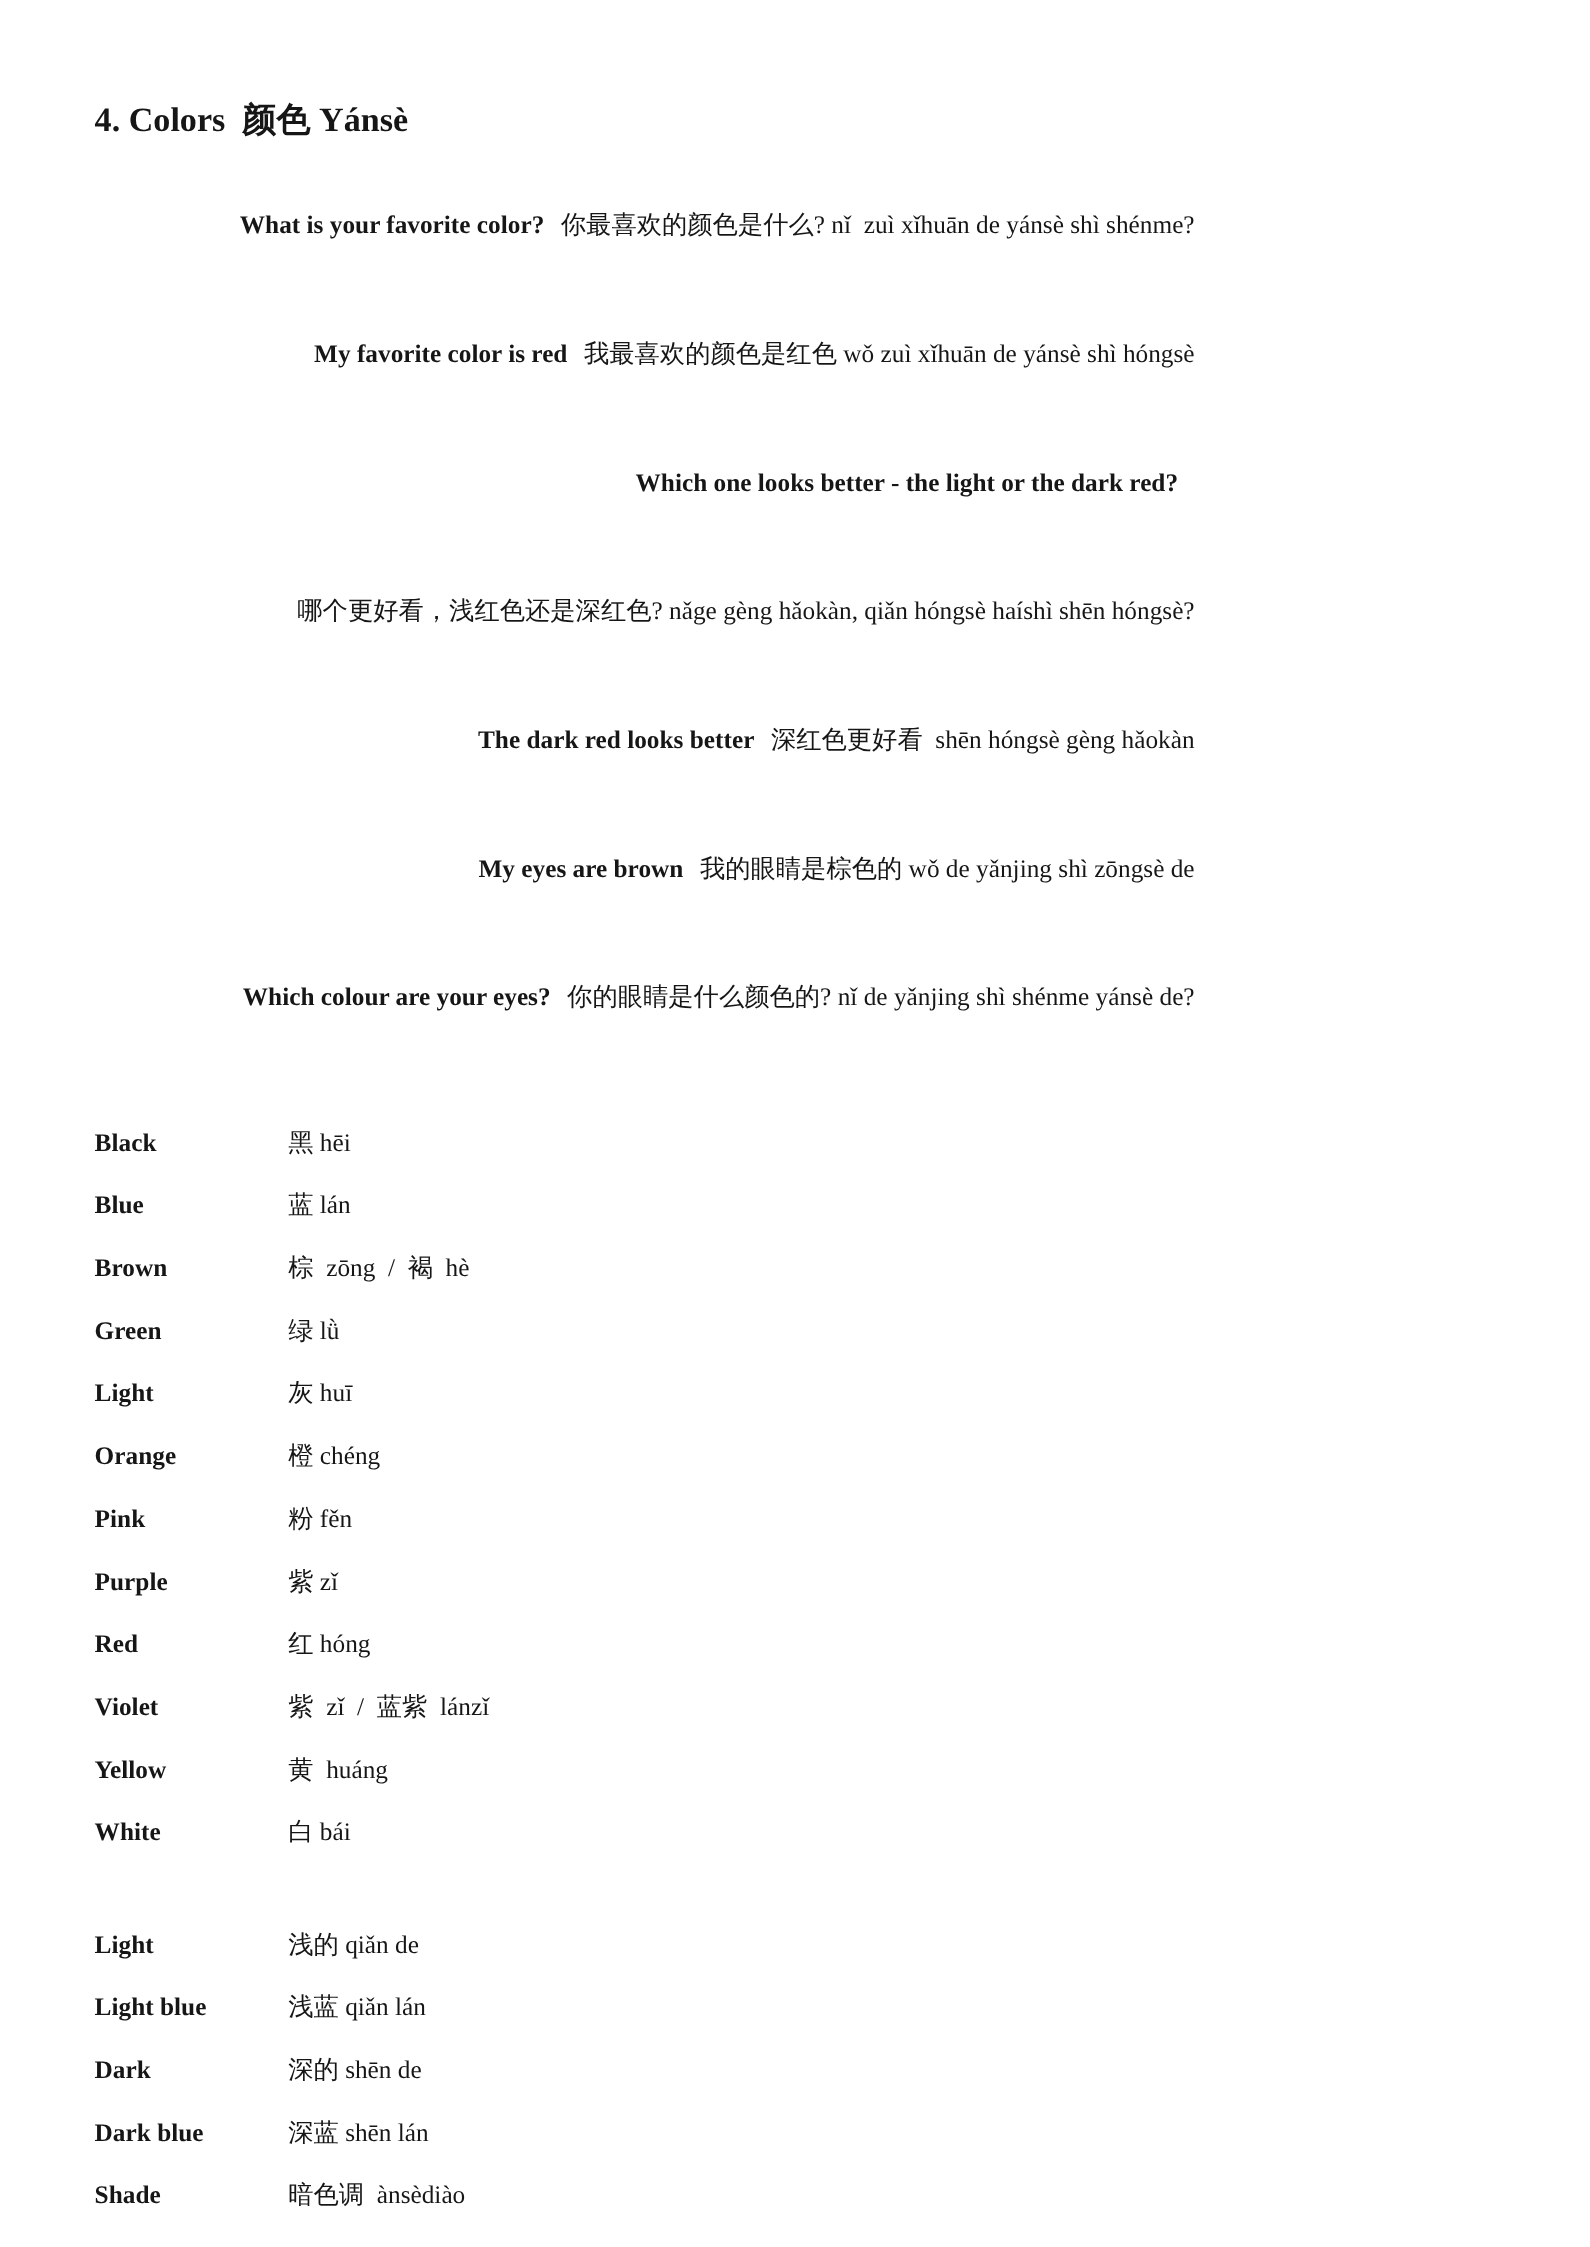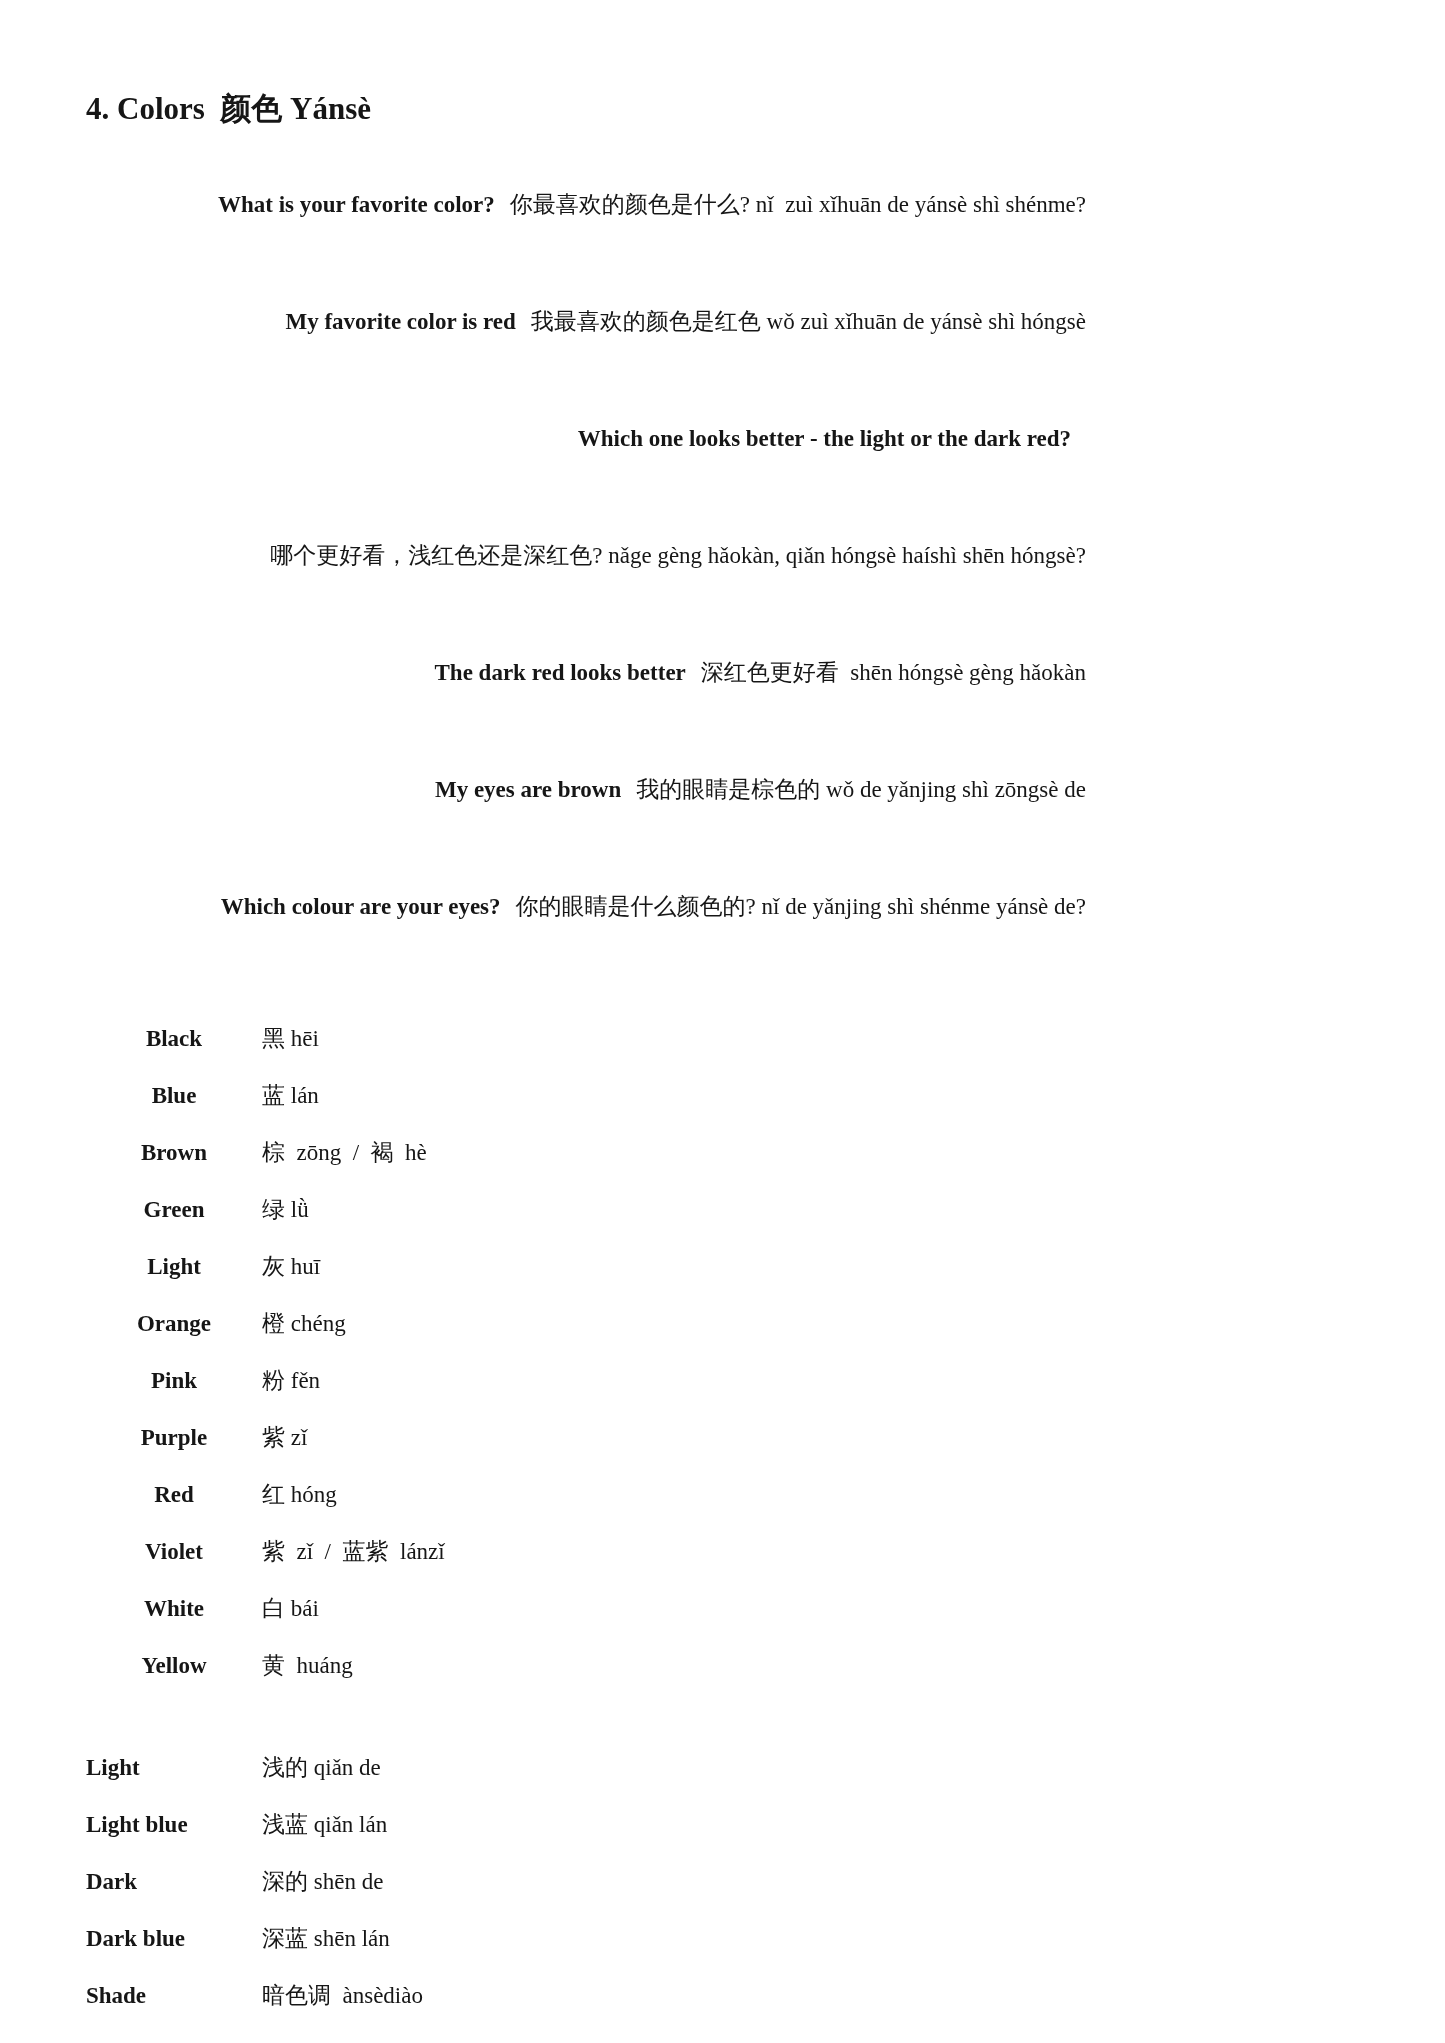--- a/index.html
+++ b/index.html
@@ -30,21 +30,21 @@
   .dialogue { margin: 0; text-align: right; }
   .line {
     font-size: 23px;
     line-height: 30px;
     margin: 0 0 27px 0;
     white-space: pre-wrap;
   }
   .line .en { font-weight: bold; }
   .line .en:not(:empty) { margin-right: 15px; }
   .vocab { margin: 0; }
-  .vocab-colors { margin-top: 72px; text-align: center; }
+  .vocab-colors { margin-top: 72px; }
   .vocab-modifiers { margin-top: 72px; }
   .row {
     display: flex;
     font-size: 23px;
     line-height: 30px;
     margin: 0 0 27px 0;
   }
   .row .label {
     flex: none;
     width: 176px;
@@ -139,27 +139,27 @@
         <span class="label">Red</span>
         <span class="value">红 hóng</span>
       </div>
 
       <div class="row">
         <span class="label">Violet</span>
         <span class="value">紫  zǐ  /  蓝紫  lánzǐ</span>
       </div>
 
       <div class="row">
-        <span class="label">White</span>
-        <span class="value">白 bái</span>
+        <span class="label">Yellow</span>
+        <span class="value">黄  huáng</span>
       </div>
 
       <div class="row">
-        <span class="label">Yellow</span>
-        <span class="value">黄  huáng</span>
+        <span class="label">White</span>
+        <span class="value">白 bái</span>
       </div>
 
   </div>
 
   <div class="vocab vocab-modifiers">
 
 
       <div class="row">
         <span class="label">Light</span>
         <span class="value">浅的 qiǎn de</span>

